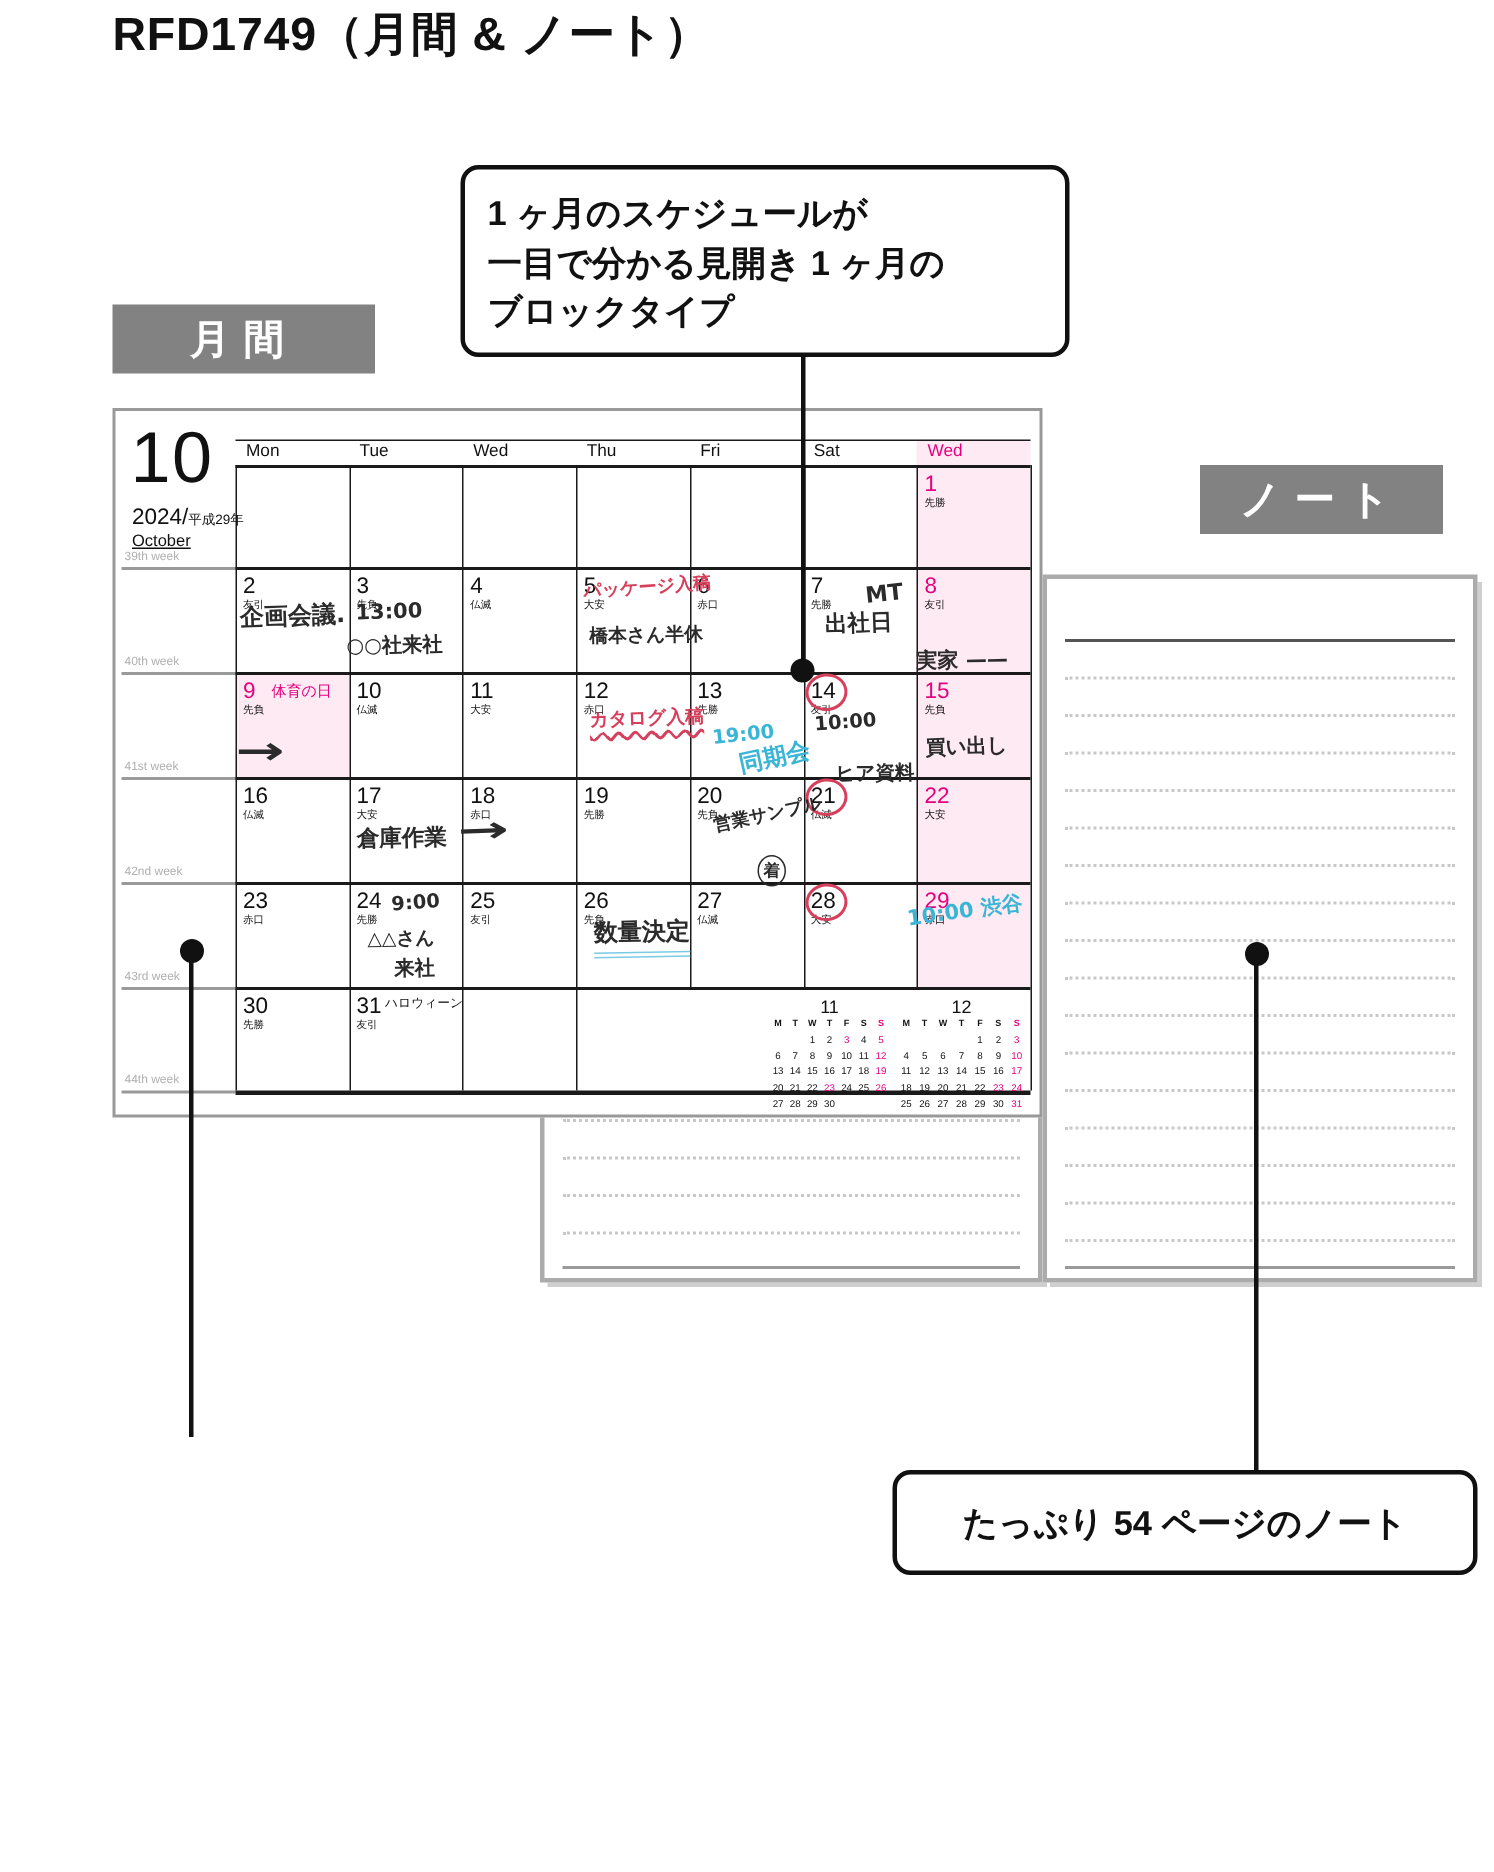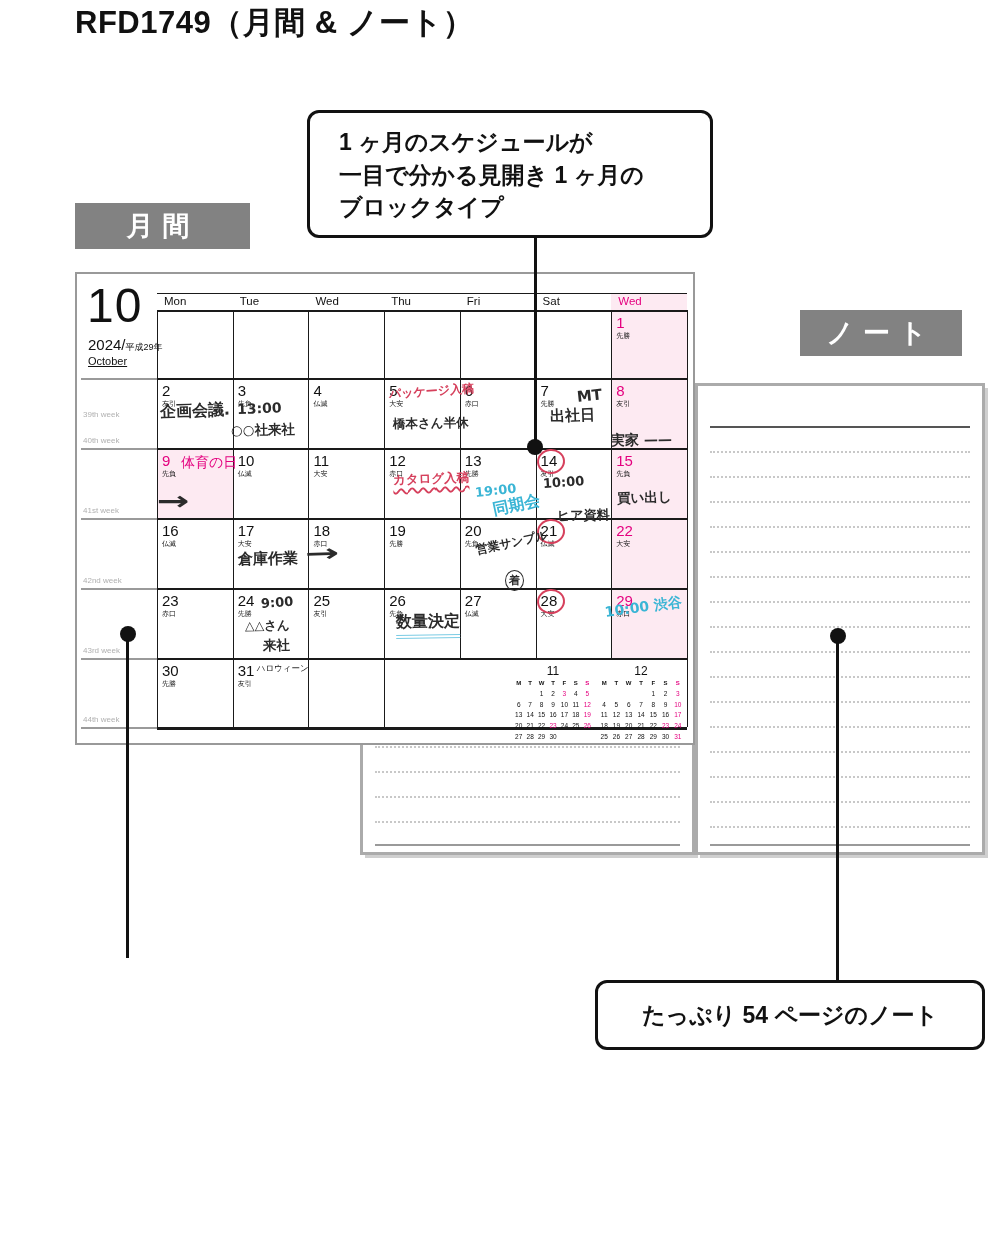--- a/index.html
+++ b/index.html
@@ -6,21 +6,21 @@
   #stage{position:relative;width:996px;height:1248px;background:#fff;overflow:hidden;
          font-family:"Liberation Sans","DejaVu Sans",sans-serif;color:#111;}
   .abs{position:absolute;}
   #page-title{left:75px;top:2px;font-size:31px;font-weight:800;letter-spacing:0.5px;white-space:nowrap;}
   .glabel{position:absolute;background:#828282;color:#fff;font-size:27px;font-weight:700;
           display:flex;align-items:center;justify-content:center;letter-spacing:9px;z-index:4;}
   #label-monthly{left:75px;top:203px;width:175px;height:46px;}
   #label-note{left:800px;top:310px;width:162px;height:46px;}
   .callout{position:absolute;border:3px solid #111;border-radius:12px;background:#fff;
            font-size:23px;font-weight:700;line-height:1.42;z-index:11;box-sizing:border-box;}
-  #callout-top{left:307px;top:110px;width:406px;height:128px;padding:13px 0 0 29px;}
+  #callout-top{left:307px;top:110px;width:406px;height:128px;padding:13px 0 0 15px;}
   #callout-left{left:45px;top:958px;width:290px;height:158px;padding:14px 0 0 24px;line-height:1.38;}
   #callout-right{left:595px;top:980px;width:390px;height:70px;display:flex;align-items:center;justify-content:center;}
   .pointer-line{position:absolute;width:3px;background:#111;z-index:10;}
   .pointer-dot{position:absolute;width:16px;height:16px;border-radius:50%;background:#111;z-index:10;}
   .page{position:absolute;background:#fff;box-sizing:border-box;}
   #calendar-page{left:75px;top:272px;width:620px;height:473px;border:2px solid #999;z-index:3;}
   #notes-left{left:360px;top:383px;width:335px;height:472px;border:3px solid #ababab;z-index:1;box-shadow:4px 4px 0 -1px #cfcfcf;}
   #notes-right{left:695px;top:383px;width:290px;height:472px;border:3px solid #ababab;z-index:2;box-shadow:4px 4px 0 -1px #cfcfcf;}
   .rline{position:absolute;left:12px;right:12px;height:0;}
   .rl-dot{border-top:2px dotted #c8c8c8;}
@@ -33,21 +33,21 @@
   .hline-memo{position:absolute;background:#9a9a9a;}
   #month-num{left:10px;top:8px;font-size:48px;font-weight:400;letter-spacing:1px;line-height:1;}
   #month-year{left:11px;top:62px;font-size:15px;font-weight:400;}
   #month-era{font-size:9px;}
   #month-name{left:11px;top:81px;font-size:11px;text-decoration:underline;}
   .dayhead{position:absolute;font-size:11.5px;font-weight:400;top:21px;}
   .weeklabel{position:absolute;left:6px;font-size:8px;color:#b0b0b0;}
   .dnum{position:absolute;font-size:15px;line-height:1;}
   .rokuyo{position:absolute;font-size:7px;color:#111;line-height:1;}
   .m{color:#e4007f;}
-  .holtxt{position:absolute;font-size:14px;color:#e4007f;}
+  .holtxt{position:absolute;font-size:10px;color:#e4007f;}
   .notetxt{position:absolute;font-size:8.5px;color:#111;}
   .redcirc{position:absolute;width:24px;height:21px;border:2.5px solid #d6405c;border-radius:50%;transform:rotate(-6deg);}
   .hw{position:absolute;font-weight:700;color:#2b2b2b;white-space:nowrap;font-family:"DejaVu Sans",sans-serif;}
   .hw-red{color:#d6405c;}
   .hw-cyan{color:#3ab5d5;}
   .wavy{text-decoration:underline wavy #d6405c 1.5px;text-underline-offset:4px;}
   .dbl{border-bottom:4px double #79cbe4;padding-bottom:2px;}
   .circled{border:1.5px solid #2b2b2b;border-radius:50%;padding:2px 3px;}
   .minical{position:absolute;text-align:center;}
   .mc-title{font-size:12px;margin-bottom:1px;}
@@ -146,21 +146,21 @@
         <div class="vline" style="left: 231.429px; top: 384px; height: 69px;"></div>
         <div class="vline" style="left: 307.143px; top: 384px; height: 69px;"></div>
         <div class="vline" style="left: 610px; top: 384px; height: 69px;"></div>
         <div class="dayhead" style="left: 87px;">Mon</div>
         <div class="dayhead" style="left: 162.714px;">Tue</div>
         <div class="dayhead" style="left: 238.429px;">Wed</div>
         <div class="dayhead" style="left: 314.143px;">Thu</div>
         <div class="dayhead" style="left: 389.857px;">Fri</div>
         <div class="dayhead" style="left: 465.571px;">Sat</div>
         <div class="dayhead m" style="left: 541.286px;">Wed</div>
-        <div class="weeklabel" style="top: 92px; margin-top: 44px;">39th week</div>
+        <div class="weeklabel" style="top: 92px;">39th week</div>
         <div class="weeklabel" style="top: 162px;">40th week</div>
         <div class="weeklabel" style="top: 232px;">41st week</div>
         <div class="weeklabel" style="top: 302px;">42nd week</div>
         <div class="weeklabel" style="top: 372px;">43rd week</div>
         <div class="weeklabel" style="top: 441px;">44th week</div>
         <div class="dnum m" style="left: 539.286px; top: 41px;">1</div>
         <div class="rokuyo" style="left: 539.286px; top: 58px;">先勝</div>
         <div class="dnum" style="left: 85px; top: 109px;">2</div>
         <div class="rokuyo" style="left: 85px; top: 126px;">友引</div>
         <div class="dnum" style="left: 160.714px; top: 109px;">3</div>

